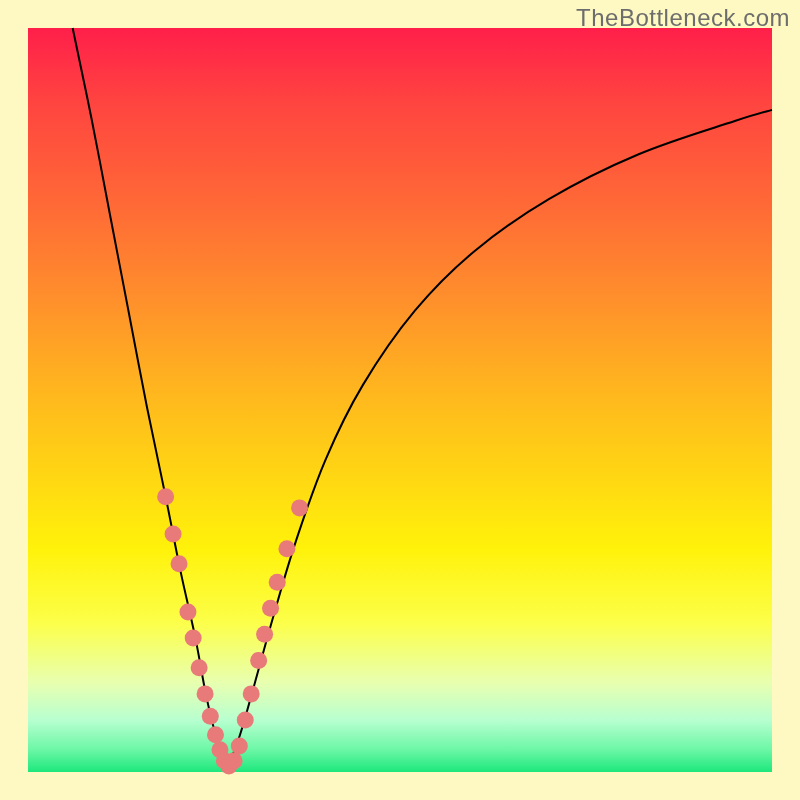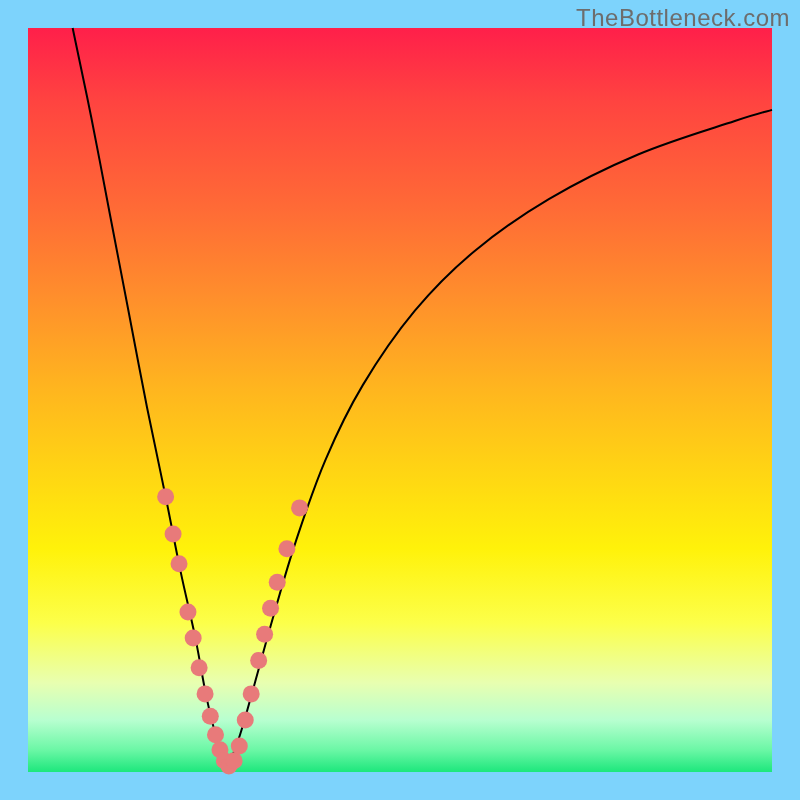--- a/index.html
+++ b/index.html
@@ -8,21 +8,21 @@
     width: 800px;
     height: 800px;
     overflow: hidden;
     background: #000;
     font-family: Arial, Helvetica, sans-serif;
   }
   .frame {
     position: absolute;
     top: 0; left: 0;
     width: 800px; height: 800px;
-    background: #7dd3fc;
+    background: #fef9c3;
   }
   .plot {
     position: absolute;
     
     top: 28px;
     left: 28px;
     width: 744px;
     height: 744px;
     
     background: linear-gradient(

